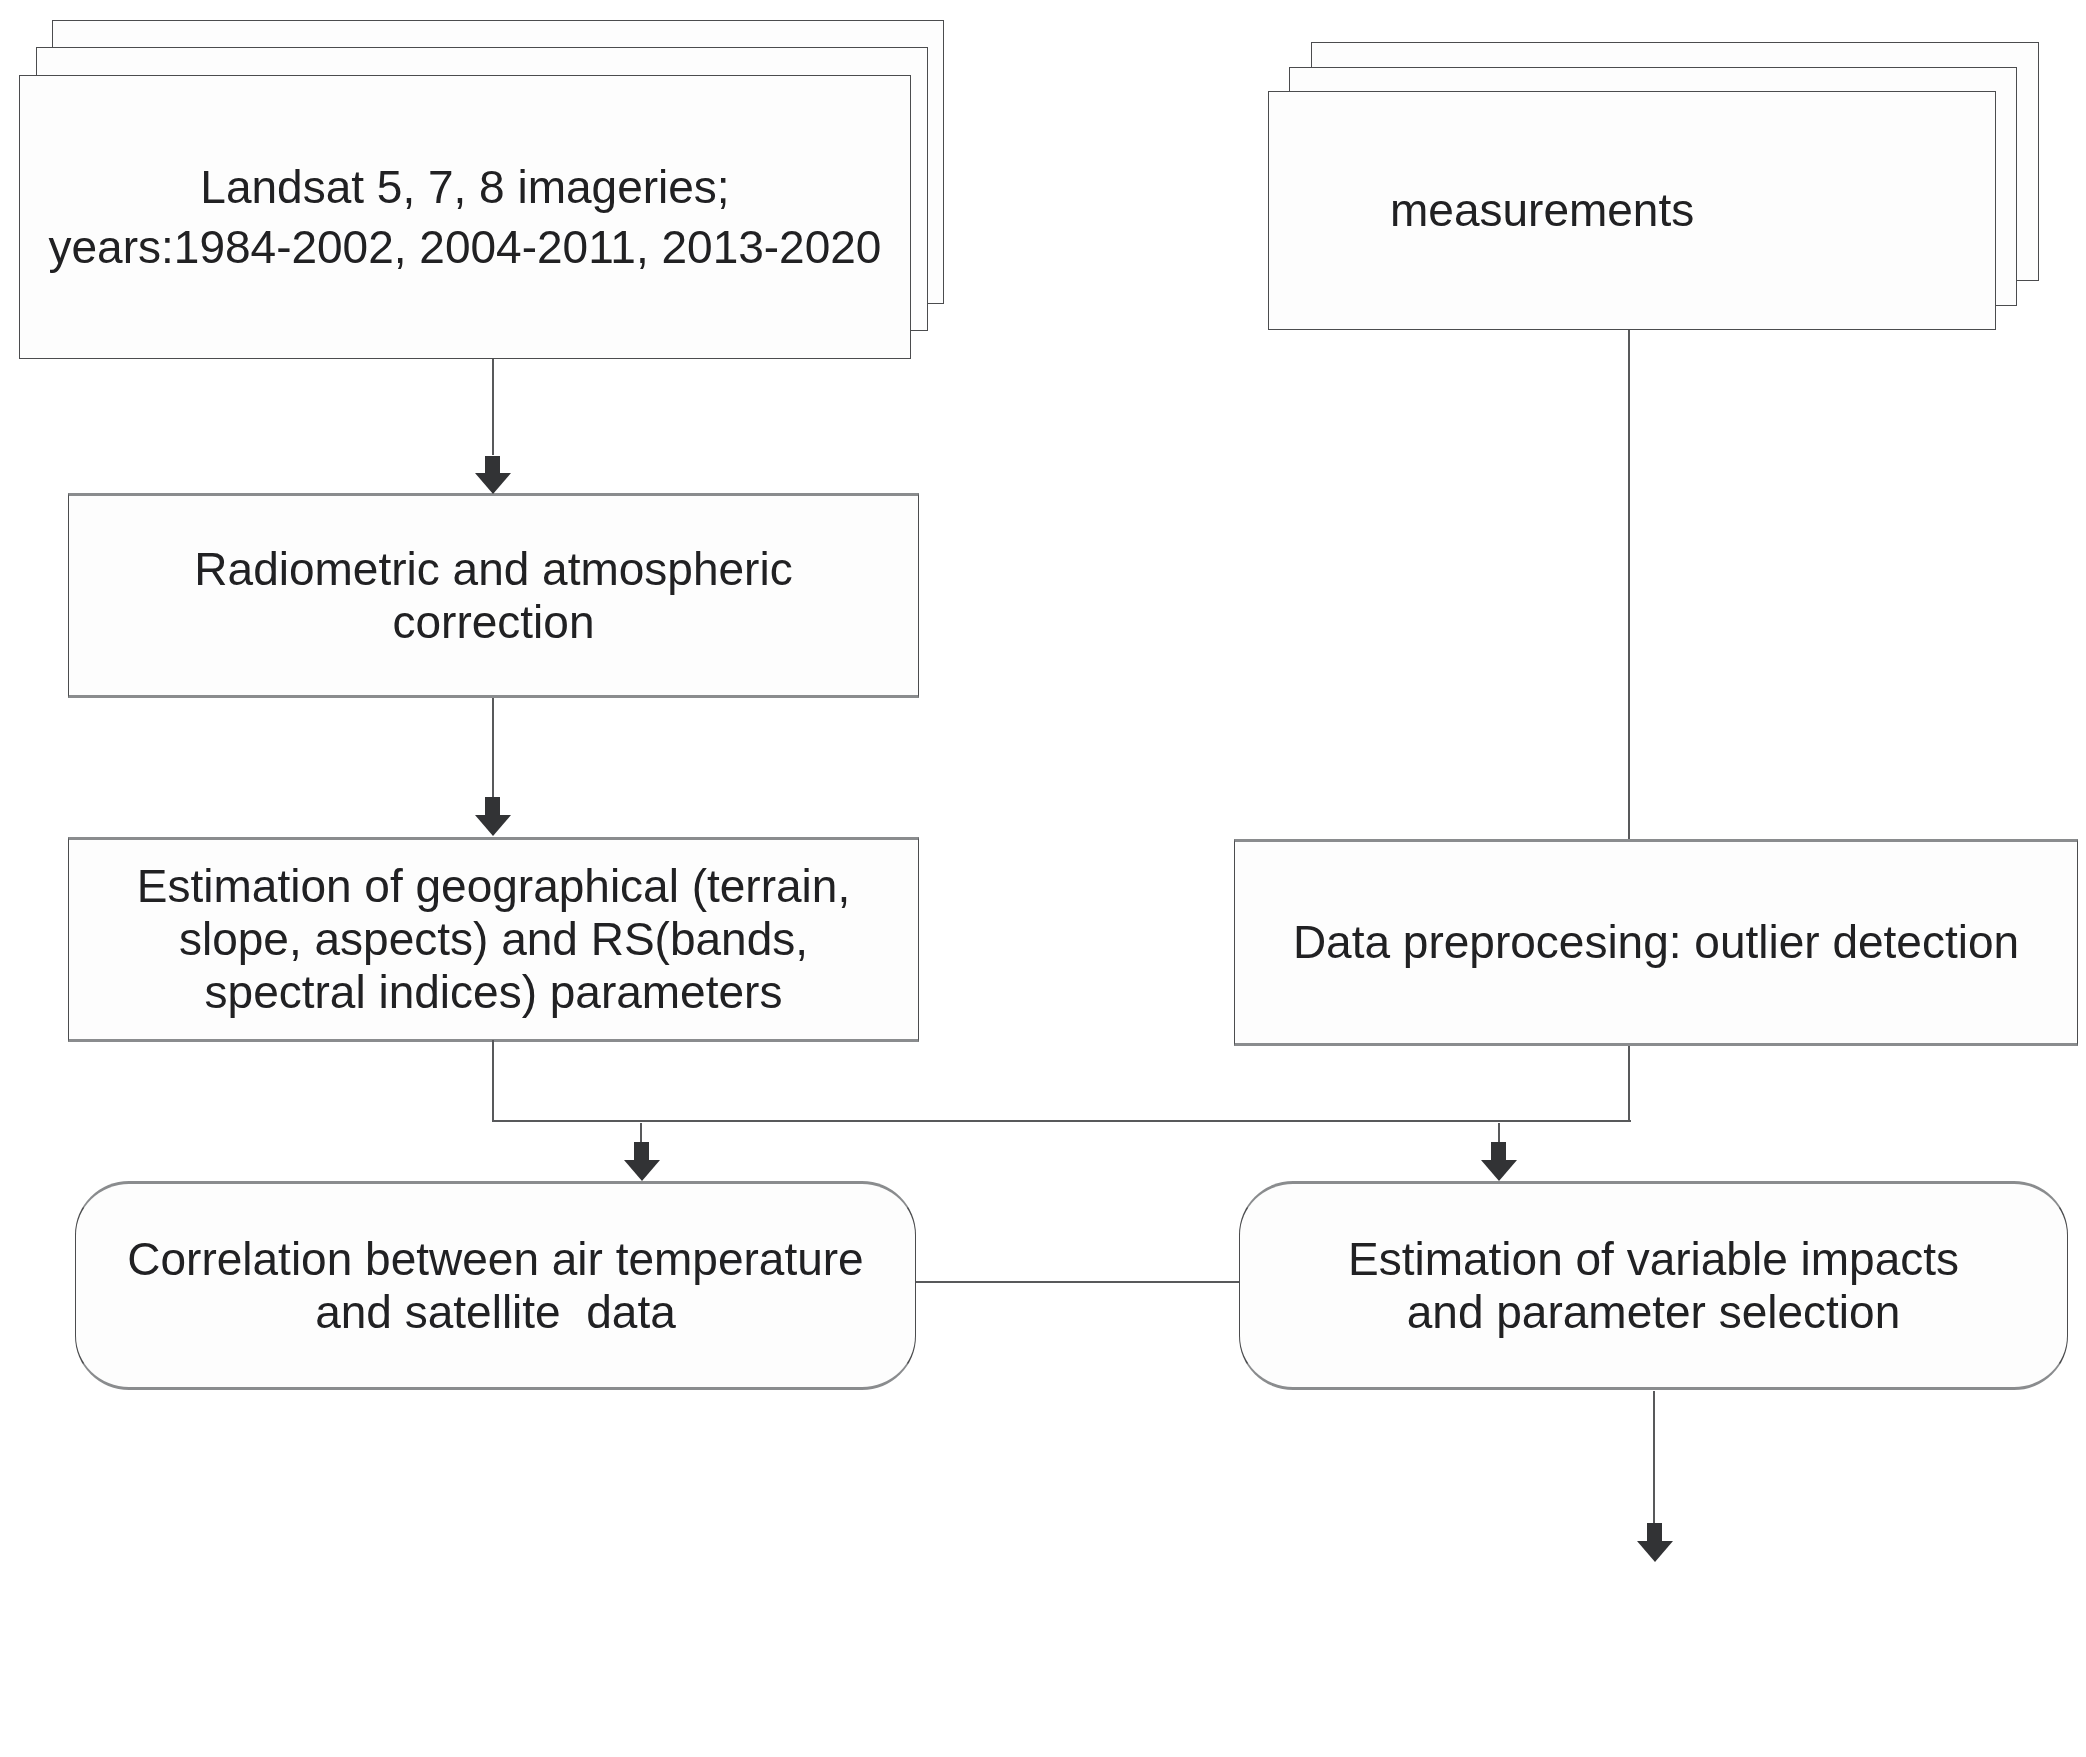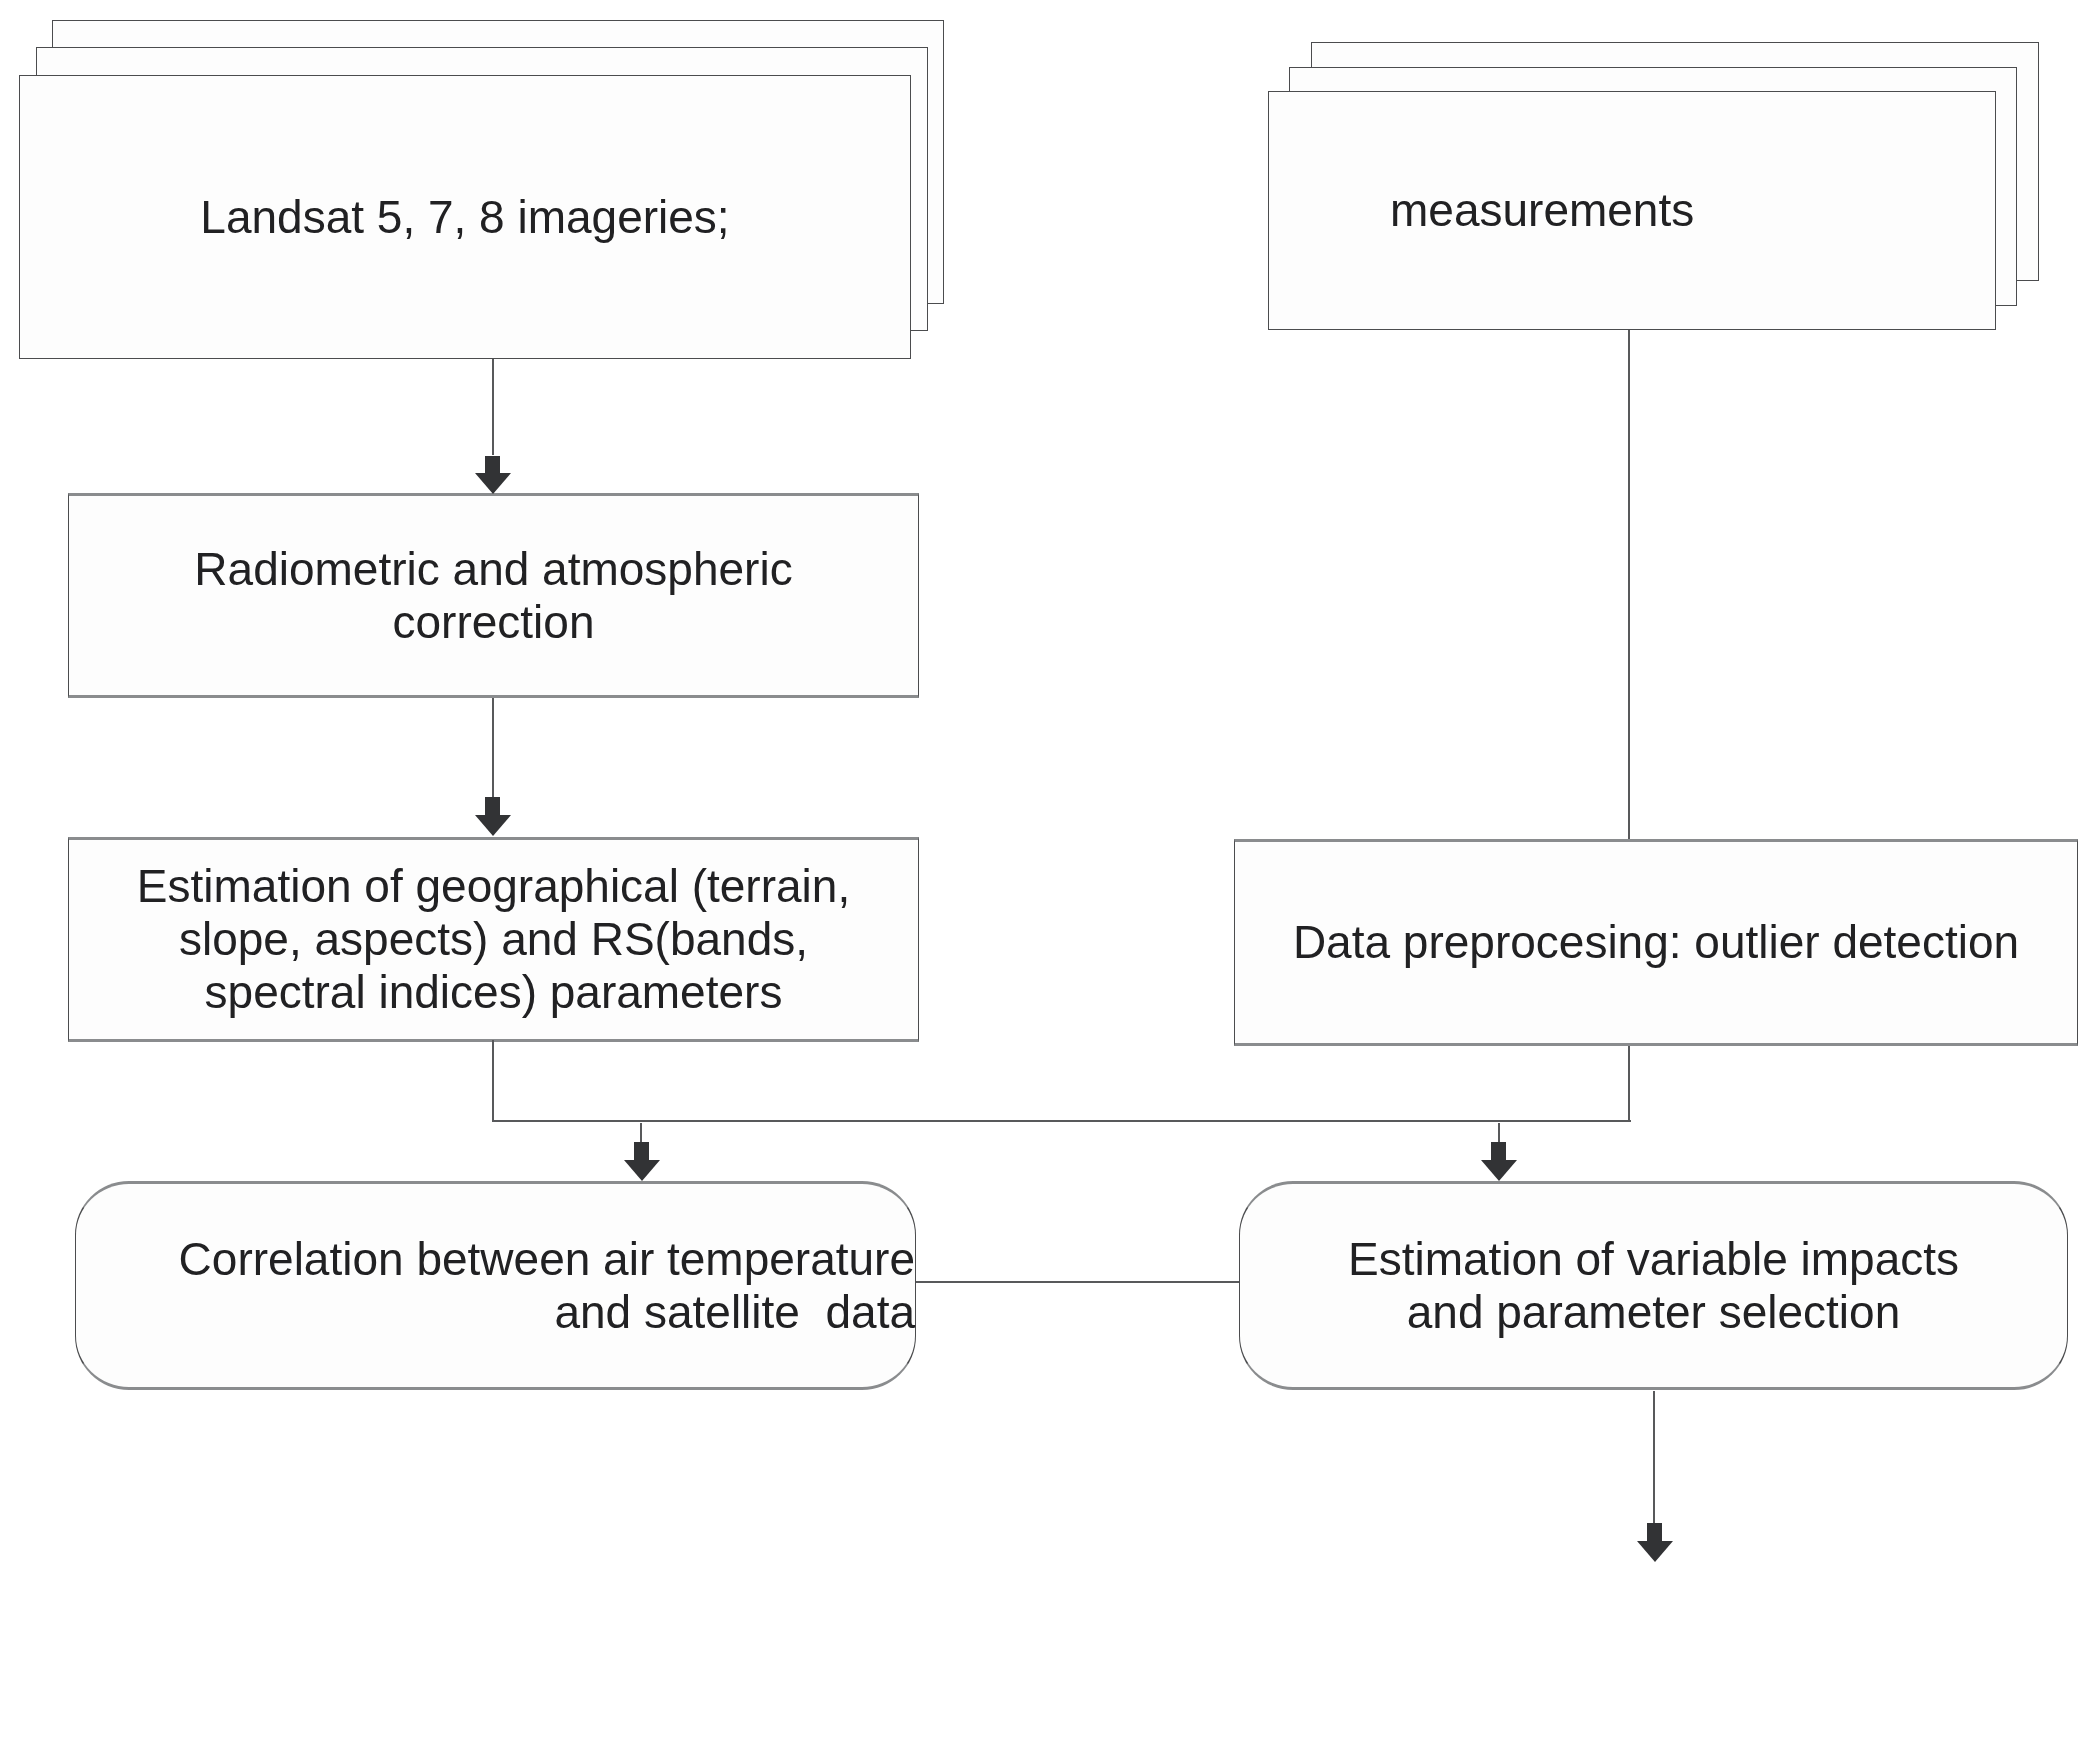--- a/index.html
+++ b/index.html
@@ -60,21 +60,21 @@
   .p-land-mid  {left:36px; top:47px;width:892px;height:284px;}
   .b-land-front{left:19px; top:75px;width:892px;height:284px;}
 
   .p-situ-back {left:1311px;top:42px; width:728px;height:239px;}
   .p-situ-mid  {left:1289px;top:67px;width:728px;height:239px;}
   .b-situ-front{left:1268px;top:91px;width:728px;height:239px;}
 
   .b-radio {left:68px;top:493px;width:851px;height:205px;}
   .b-estim {left:68px;top:837px;width:851px;height:205px;}
   .b-prep  {left:1234px;top:839px;width:844px;height:207px;}
-  .b-corr  {left:75px; top:1181px;width:841px;height:209px;align-items:flex-end;}
+  .b-corr  {left:75px; top:1181px;width:841px;height:209px;}
   .b-varim {left:1239px;top:1181px;width:829px;height:209px;}
   .b-plsr  {left:1239px;top:1562px;width:829px;height:188px;}
 
   .c1 {left:492px;top:359px; width:2.4px;height:96px;}   
   .c2 {left:492px;top:698px;width:2.4px;height:99px;}   
   .c3 {left:492px;top:1040px;width:2.4px;height:82px;}   
   .c4 {left:492px;top:1120px;width:1139px;height:2.4px;}  
   .c5 {left:1628px;top:330px; width:2.4px;height:509px;}  
   .c6 {left:1628px;top:1046px;width:2.4px;height:76px;}   
   .c7 {left:640px;top:1123px;width:2.4px;height:20px;}    
@@ -90,20 +90,21 @@
 </style>
 </head>
 <body>
 
 <div class="canvas">
 
   <div class="page p-land-back"></div>
   <div class="page p-land-mid"></div>
   <div class="box stackfront b-land-front">
     <div class="tl">Landsat 5, 7, 8 imageries;</div>
+    <div class="tl">years:1984-2002, 2004-2011, 2013-2020</div>
   </div>
 
   <div class="page p-situ-back"></div>
   <div class="page p-situ-mid"></div>
   <div class="box stackfront leftalign b-situ-front">
     <div class="tl">measurements</div>
   </div>
 
   <div class="box b-radio">
     <div class="tl">Radiometric and atmospheric</div>

